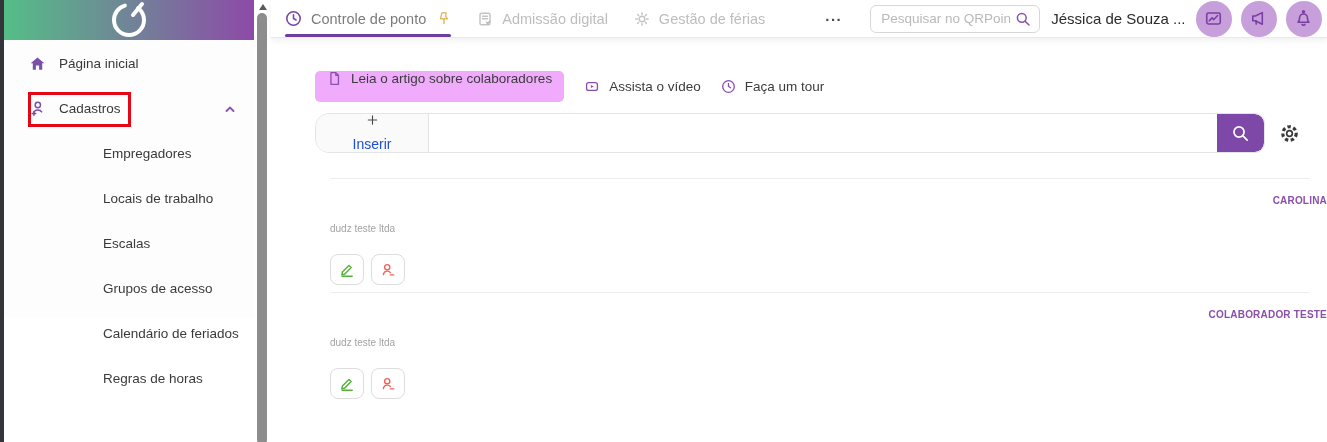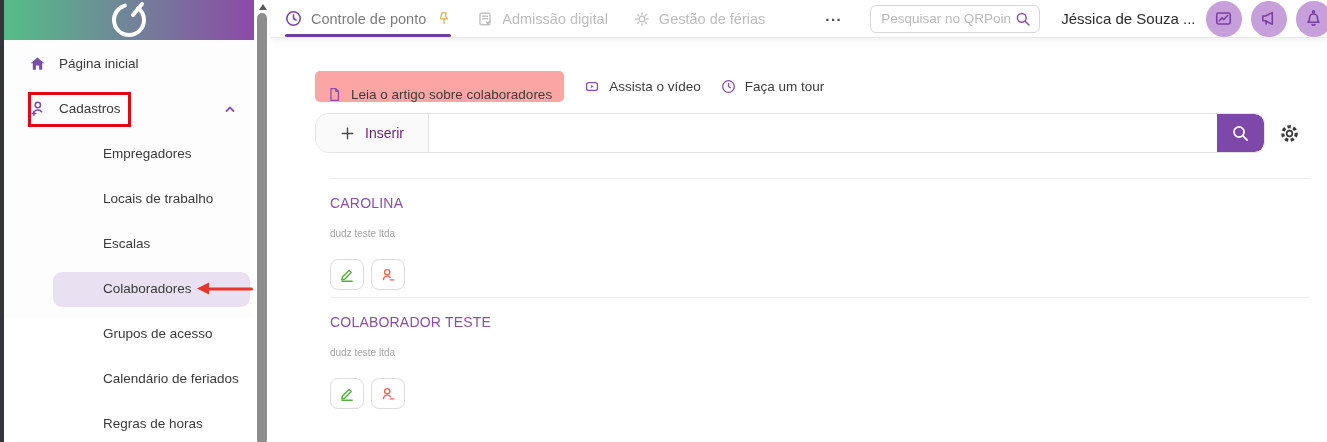--- a/index.html
+++ b/index.html
@@ -39,42 +39,42 @@
   .topbar { position:relative; z-index:2; height:38px; background:#fff; display:flex; align-items:center; padding:0 6px 0 14px; border-bottom:1px solid #e9e9e9; box-shadow:0 3px 6px rgba(0,0,0,.06); }
   .tab { position:relative; height:100%; display:flex; align-items:center; gap:9px; font-size:14.5px; color:#bdbdbd; margin-right:26px; white-space:nowrap; cursor:pointer; }
   .tab.active { color:#7c7c7c; }
   .tab.active::after { content:""; position:absolute; left:0; right:0; bottom:0; height:3.5px; background:#6b3f9e; border-radius:3px; }
   .tab .pin { margin-left:2px; display:flex; }
   .vdiv { width:1px; height:26px; background:#ececec; margin-left:auto; }
   .more-btn { font-size:15px; font-weight:bold; color:#4a4a4a; letter-spacing:1.5px; margin:0 28px 6px 34px; cursor:pointer; }
   .searchbox { width:170px; height:28px; border:1px solid #d8d8d8; border-radius:6px; display:flex; align-items:center; padding:0 8px 0 10px; gap:4px; background:#fff; }
   .searchbox input { border:none; outline:none; flex:1; min-width:0; font-size:13.5px; color:#555; font-family:"Liberation Sans", sans-serif; }
   .searchbox input::placeholder { color:#b9b9b9; }
-  .username { margin-left:21px; font-size:15px; color:#2b2b2b; white-space:nowrap; }
+  .username { margin-left:11px; font-size:15px; color:#2b2b2b; white-space:nowrap; }
   .circles { display:flex; gap:9px; margin-left:10px; }
   .circle { width:36px; height:36px; border-radius:50%; background:#c79fda; display:flex; align-items:center; justify-content:center; flex:0 0 auto; cursor:pointer; }
 
   
   .content { position:relative; padding:33px 0 0 44px; }
   .help-row { display:flex; align-items:center; gap:20px; height:31px; }
-  .pill { background:#fca5a5; border-radius:5px; height:31px; padding:0 12px; display:flex; align-items:flex-end; gap:9px; font-size:13.5px; color:#3c3c3c; cursor:pointer; }
+  .pill { background:#f0abfc; border-radius:5px; height:31px; padding:0 12px; display:flex; align-items:flex-start; gap:9px; font-size:13.5px; color:#3c3c3c; cursor:pointer; }
   .hlink { display:flex; align-items:center; gap:9px; font-size:13.5px; color:#3c3c3c; cursor:pointer; }
 
   .toolbar { margin-top:11px; display:flex; align-items:center; }
   .search-row { width:950px; height:40px; border:1px solid #e4e4e4; border-radius:14px 10px 10px 14px; display:flex; align-items:stretch; background:#fff; overflow:hidden; }
-  .insert-btn { width:113px; background:#fafafa; border-right:1px solid #e4e4e4; display:flex; align-items:center; justify-content:center; gap:10px; font-size:14px; color:#701a75; cursor:pointer; }
+  .insert-btn { width:113px; background:#fafafa; border-right:1px solid #e4e4e4; display:flex; align-items:center; justify-content:center; gap:10px; font-size:14px; color:#1d4ed8; cursor:pointer;flex-direction:column; }
   .search-input-area { flex:1; }
   .search-input-area input { width:100%; height:100%; border:none; outline:none; padding:0 12px; font-size:14px; font-family:"Liberation Sans", sans-serif; }
   .search-btn { width:47px; background:#7d48a8; display:flex; align-items:center; justify-content:center; border-radius:0 9px 9px 0; cursor:pointer; }
   .gear-wrap { margin-left:14px; display:flex; cursor:pointer; }
 
   .list-divider { height:1px; background:#ededed; margin:0 17px 0 15px; }
   .first-divider { margin-top:25px; }
   .emp-card { padding:16px 0 7px 15px; }
-  .emp-name { font-size:14px; font-weight:normal; color:#8b4fa8; letter-spacing:.2px; cursor:pointer; }
+  .emp-name { font-size:10px; font-weight:bold; color:#8b4fa8; letter-spacing:.2px; cursor:pointer;text-align:right; }
   .emp-company { margin-top:17px; font-size:10px; color:#a3a3a3; }
   .emp-actions { margin-top:20px; display:flex; gap:7px; }
   .act-btn { width:34px; height:31px; border:1px solid #ddd; border-radius:8px; background:#fff; display:flex; align-items:center; justify-content:center; cursor:pointer; }
 </style>
 </head>
 <body>
 
 <div class="app">
 
   <div class="edge-strip"></div>
@@ -114,28 +114,20 @@
       </div>
 
       <div class="nav-row sub">
         <span class="nav-label">Empregadores</span>
       </div>
       <div class="nav-row sub">
         <span class="nav-label">Locais de trabalho</span>
       </div>
       <div class="nav-row sub">
         <span class="nav-label">Escalas</span>
-      </div>
-      <div class="nav-row sub">
-        <span class="row-bg"></span>
-        <span class="nav-label">Colaboradores</span>
-        <span class="anno-arrow">
-            <span class="head"></span>
-            <span class="line"></span>
-          </span>
       </div>
       <div class="nav-row sub">
         <span class="nav-label">Grupos de acesso</span>
       </div>
       <div class="nav-row sub">
         <span class="nav-label">Calendário de feriados</span>
       </div>
       <div class="nav-row sub">
         <span class="nav-label">Regras de horas</span>
       </div>

